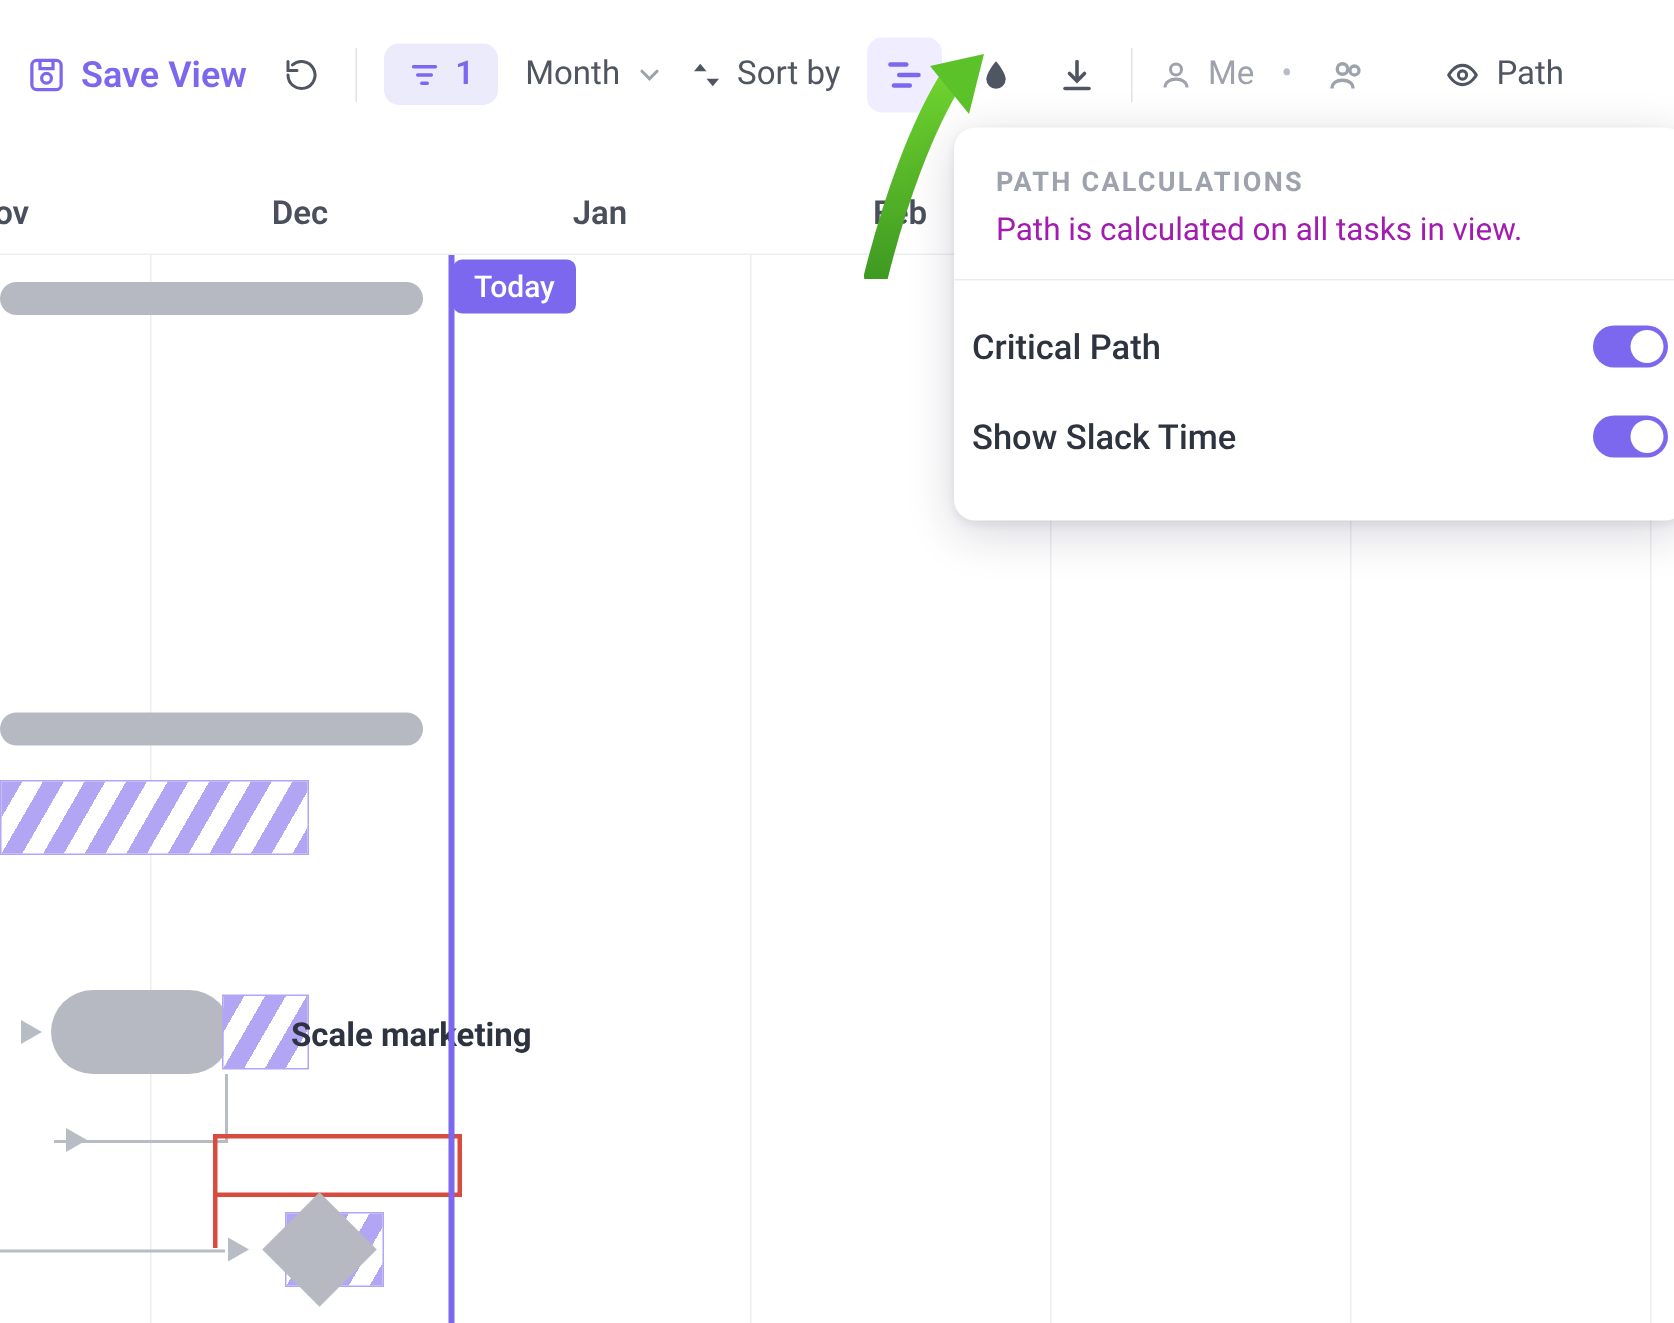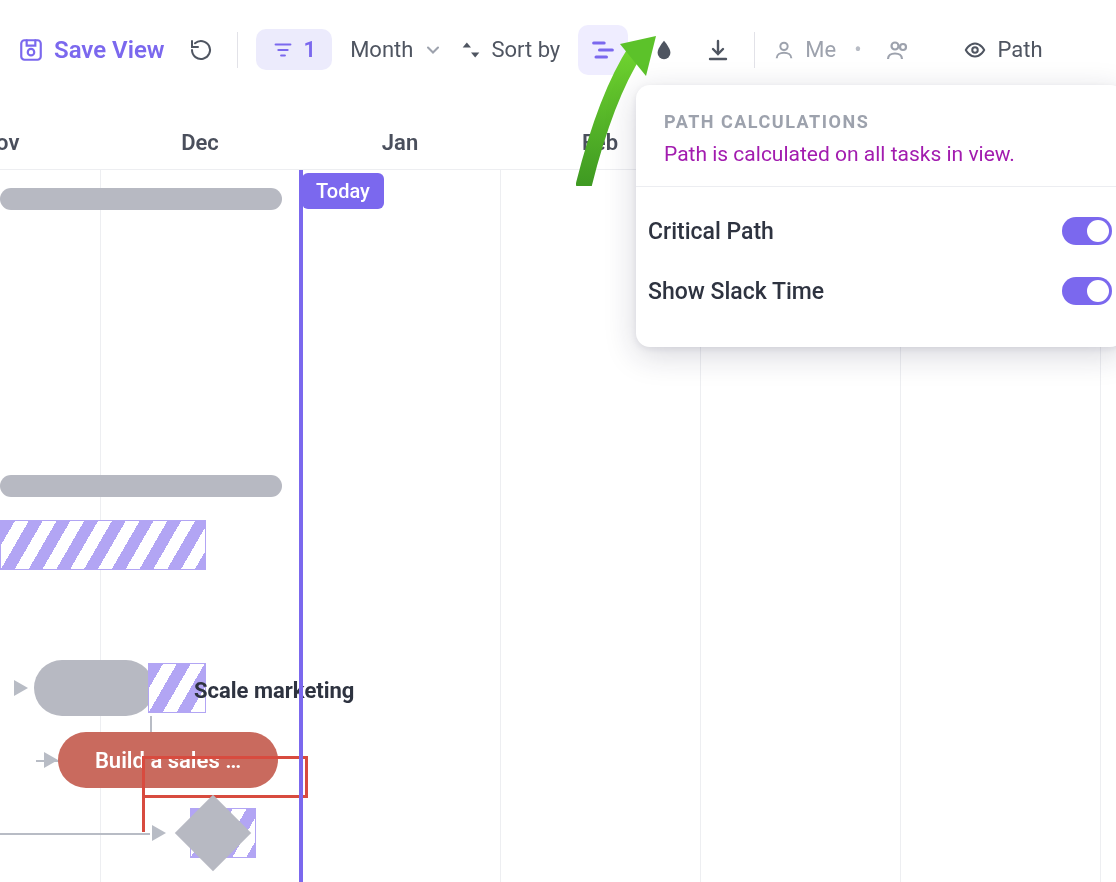--- a/index.html
+++ b/index.html
@@ -256,23 +256,20 @@
 
   <div class="dep-arrow" style="left:14px; top:600px"></div>
   <div class="pill gray" style="left:34px; width:120px; top:580px"></div>
   <div class="hatch" style="left:148px; width:58px; top:583px; height:50px"></div>
   <span class="task-label" style="left:194px; top:598px">Scale marketing</span>
 
   <div class="dep-line" style="left:150px; top:636px; width:2px; height:46px"></div>
   <div class="dep-line" style="left:36px; top:680px; width:114px; height:2px"></div>
   <div class="dep-arrow" style="left:44px; top:672px"></div>
 
-  <div class="pill red" style="left:58px; width:220px; top:652px">
-    <span>Build a sales …</span>
-  </div>
   <div class="red-box" style="left:142px; top:676px; width:166px; height:42px"></div>
   <div class="red-box" style="left:142px; top:716px; width:3px; height:36px; border:none; background:#d84b3f"></div>
 
   <div class="dep-line" style="left:0; top:753px; width:150px; height:2px"></div>
   <div class="dep-arrow" style="left:152px; top:745px"></div>
   <div class="hatch" style="left:190px; width:66px; top:728px; height:50px"></div>
   <div class="diamond" style="left:186px; top:726px"></div>
 </div>
 
 <svg class="green-arrow" style="left:566px; top:36px" width="90" height="150" viewBox="0 0 90 150">

